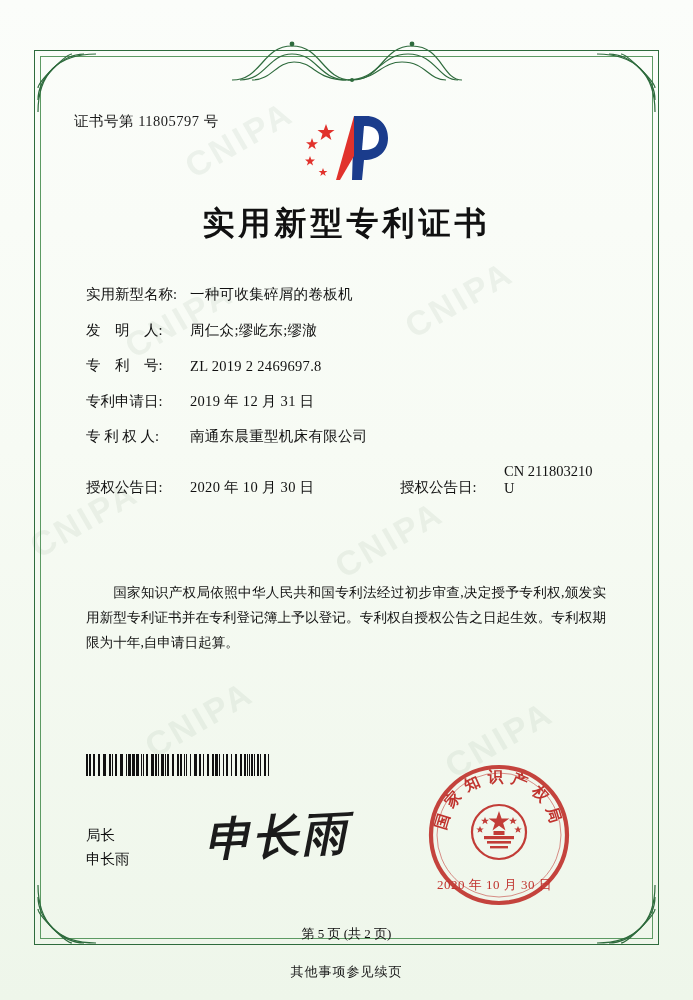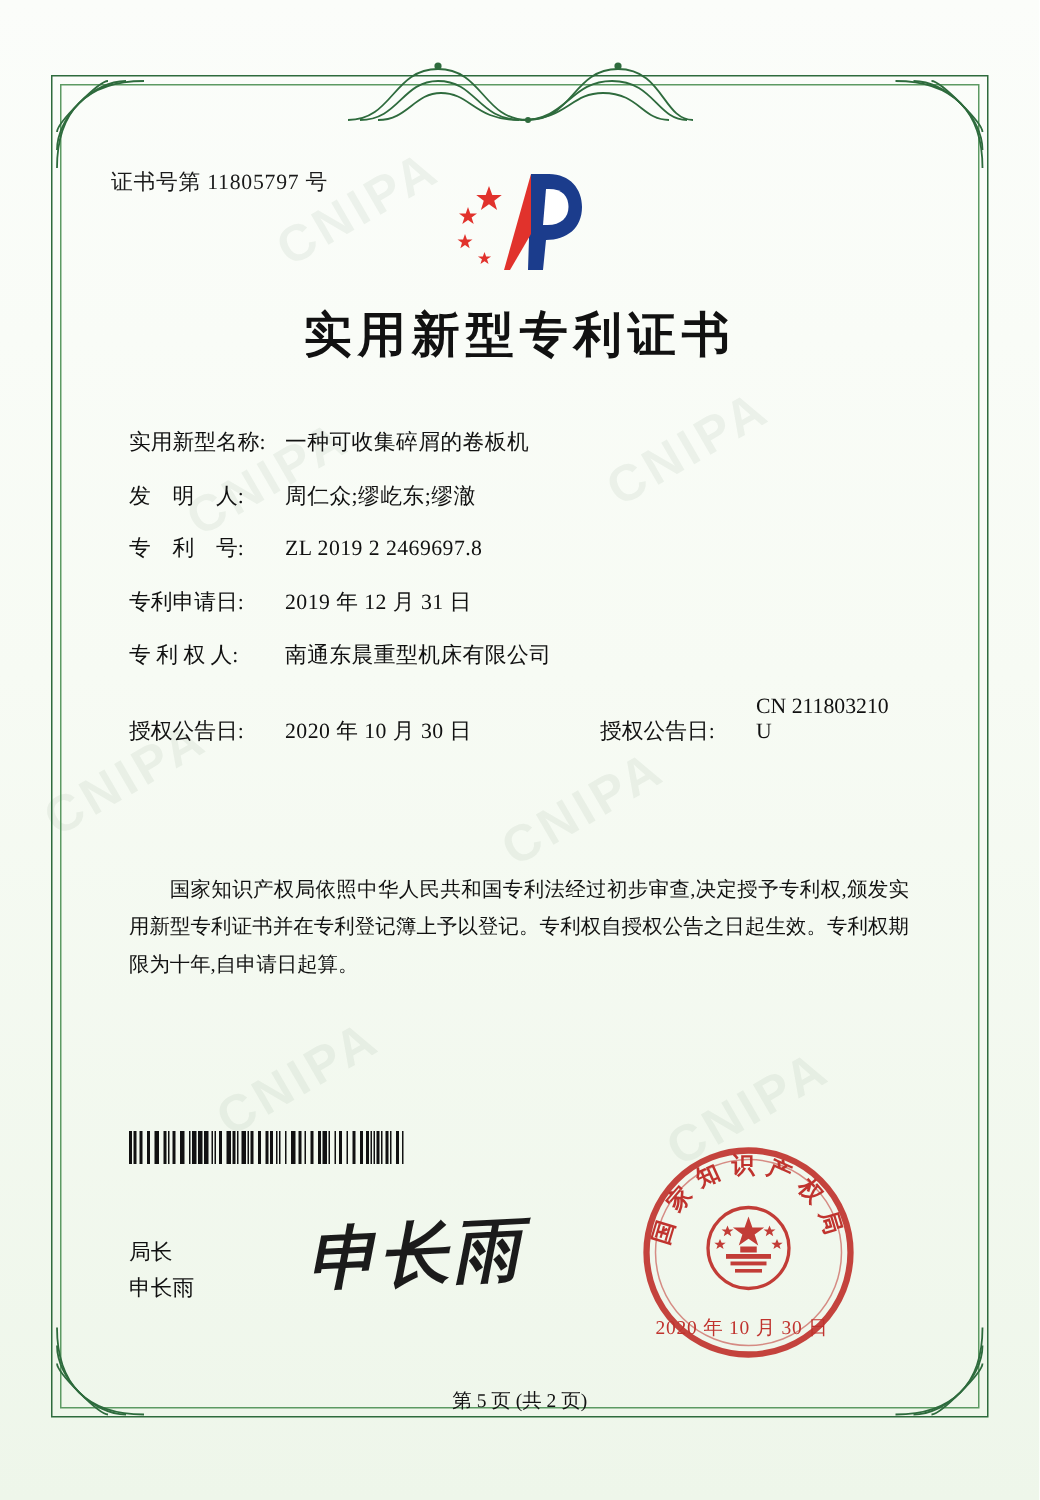--- a/index.html
+++ b/index.html
@@ -887,13 +887,14 @@
         <textPath href="#sealArcTop" startOffset="50%" text-anchor="middle">国家知识产权局</textPath>
       </text>
       <g fill="#c0332e">
         <polygon points="75,126 76.6,130.6 81.5,130.6 77.6,133.5 79,138.2 75,135.3 71,138.2 72.4,133.5 68.5,130.6 73.4,130.6" opacity="0"></polygon>
       </g>
     </svg>
   </div>
   <div class="seal-date">2020 年 10 月 30 日</div>
 
   <div class="page-no">第 5 页 (共 2 页)</div>
+  <div class="footer-note">其他事项参见续页</div>
 </div>
 
 </body></html>

